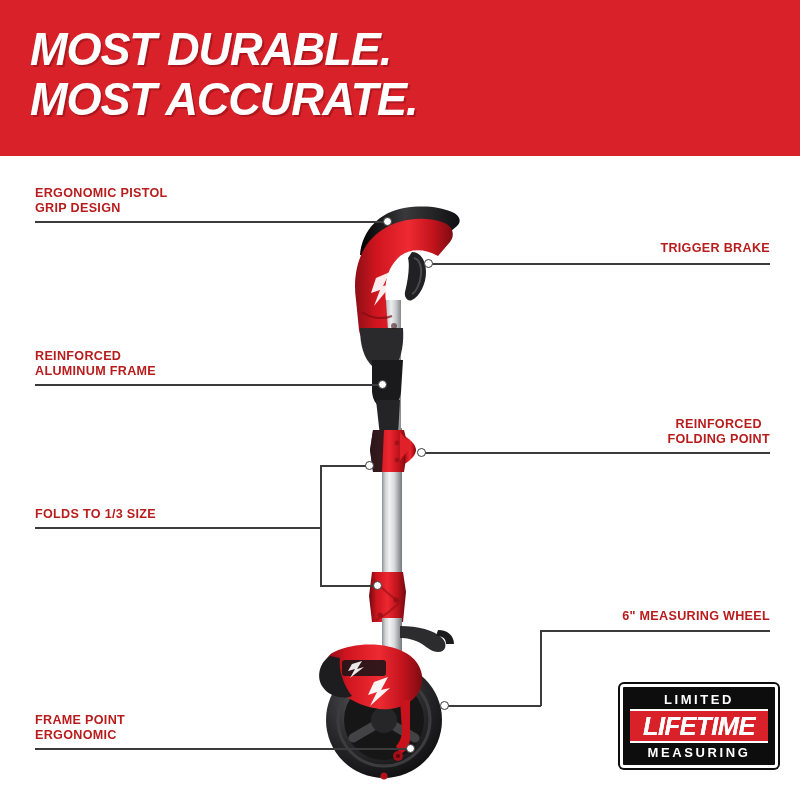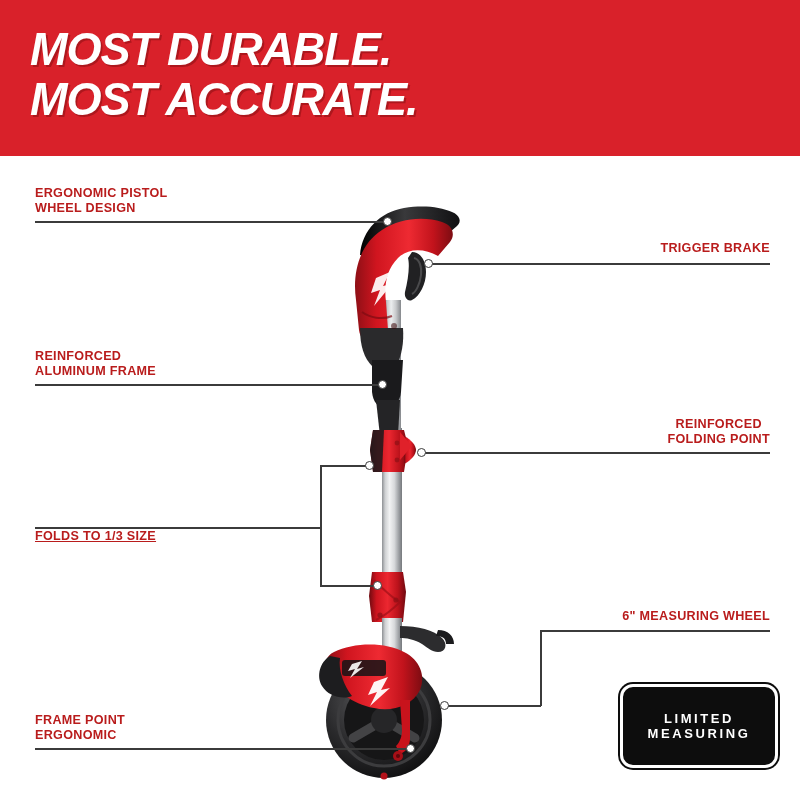--- a/index.html
+++ b/index.html
@@ -40,21 +40,21 @@
   .lead.h{height:1.6px;}
   .lead.v{width:1.6px;}
   .dot{
     position:absolute;width:9px;height:9px;border-radius:50%;
     border:1.6px solid #3b3b3b;background:#ffffff;box-sizing:border-box;
   }
 
   
   .badge{
     position:absolute;left:620px;top:684px;width:152px;height:78px;
-    background:#0d0d0d;border:3px solid #ffffff;border-radius:13px;
+    background:#0d0d0d;border:3px solid #ffffff;border-radius:4px;
     box-shadow:0 0 0 2px #0d0d0d;
     display:flex;flex-direction:column;align-items:center;justify-content:center;
     overflow:hidden;
   }
   .badge .limited,.badge .warranty{
     color:#fff;font-weight:bold;font-size:13px;letter-spacing:2.6px;
     line-height:15px;
   }
   .badge .lifeband{
     width:138px;height:30px;background:#d9212a;margin:2px 0;
@@ -204,33 +204,33 @@
                C100 582 102 576 102 570 Z" fill="#c8131c"></path>
       <circle cx="98" cy="596" r="5" fill="#a50f17"></circle>
       <circle cx="98" cy="596" r="2" fill="#5d070b"></circle>
 
       <circle cx="84" cy="616" r="3.5" fill="#b3121a"></circle>
     </svg>
   </div>
 
   <div class="callout" style="left:35px;top:186px;">
     <span class="ln">ERGONOMIC PISTOL</span>
-    <span class="ln">WHEEL DESIGN</span>
+    <span class="ln">GRIP DESIGN</span>
   </div>
   <div class="lead h" style="left:35px;top:221px;width:352px;"></div>
   <div class="dot" style="left:383px;top:217px;"></div>
 
   <div class="callout" style="left:35px;top:349px;">
     <span class="ln">REINFORCED</span>
     <span class="ln">ALUMINUM FRAME</span>
   </div>
   <div class="lead h" style="left:35px;top:384px;width:345px;"></div>
   <div class="dot" style="left:378px;top:380px;"></div>
 
-  <div class="callout" style="left:35px;top:529px;text-decoration:underline;">
+  <div class="callout" style="left:35px;top:507px;">
     <span class="ln">FOLDS TO 1/3 SIZE</span>
   </div>
   <div class="lead h" style="left:35px;top:527px;width:287px;"></div>
   <div class="lead v" style="left:320px;top:465px;height:122px;"></div>
   <div class="lead h" style="left:320px;top:465px;width:47px;"></div>
   <div class="lead h" style="left:320px;top:585px;width:55px;"></div>
   <div class="dot" style="left:365px;top:461px;"></div>
   <div class="dot" style="left:373px;top:581px;"></div>
 
   <div class="callout" style="left:35px;top:713px;">
@@ -256,16 +256,19 @@
   <div class="callout right" style="right:30px;top:609px;">
     <span class="ln">6" MEASURING WHEEL</span>
   </div>
   <div class="lead h" style="left:540px;top:630px;width:230px;"></div>
   <div class="lead v" style="left:540px;top:630px;height:76px;"></div>
   <div class="lead h" style="left:448px;top:705px;width:93px;"></div>
   <div class="dot" style="left:440px;top:701px;"></div>
 
   <div class="badge">
     <div class="limited">LIMITED</div>
+    <div class="lifeband">
+      <div class="lifetime">LIFETIME</div>
+    </div>
     <div class="warranty">MEASURING</div>
   </div>
 
 </div>
 
 </body></html>

